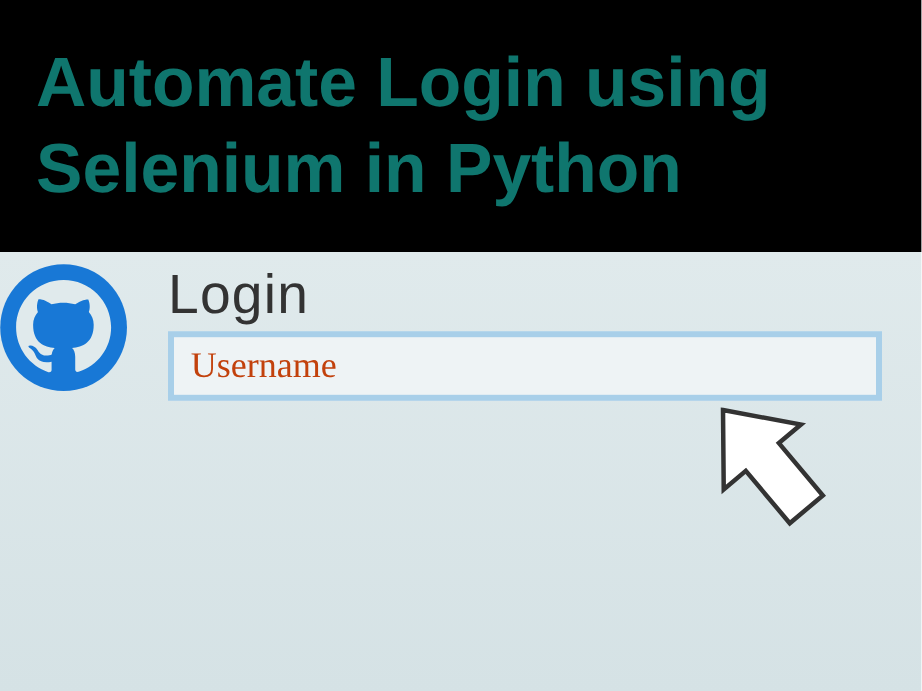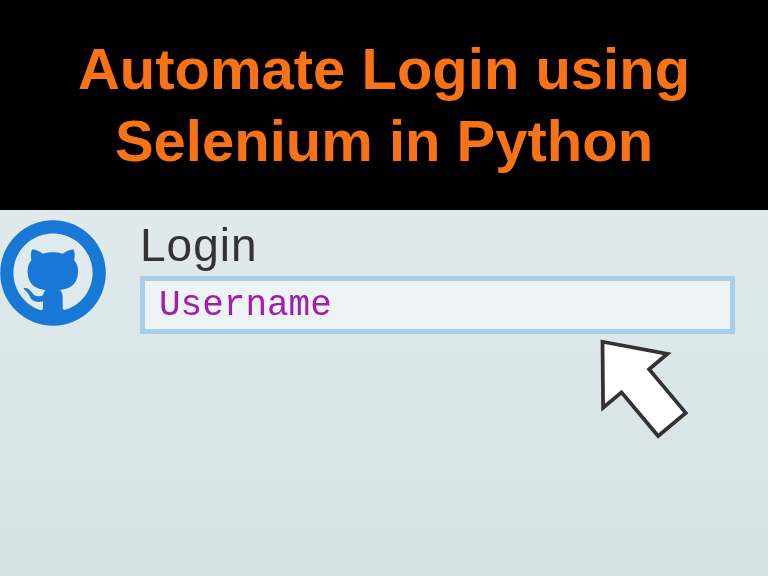--- a/index.html
+++ b/index.html
@@ -11,24 +11,23 @@
     }
     .header {
       background: #000;
       height: 210px;
       display: flex;
       align-items: center;
       justify-content: center;
       padding: 0 30px;
     }
     .header-title {
-      color: #f97316;
+      color: #0f766e;
       font-size: 58px;
       font-weight: 800;
-      text-align: center;
       line-height: 1.25;
       font-family: 'Segoe UI', Arial, sans-serif;
     }
     .form-area {
       height: 366px;
       background: linear-gradient(to bottom, #e0eaec 0%, #d5e2e5 100%);
       position: relative;
       padding: 8px 40px 0 30px;
     }
     .github-icon {
@@ -57,23 +56,23 @@
       margin-bottom: 4px;
       display: block;
       font-stretch: condensed;
     }
     .field-input {
       width: 595px;
       height: 58px;
       background: #eef3f5;
       border: 5px solid #a8cfe9;
       padding: 0 14px;
-      font-size: 36px;
-      color: #a21caf;
-      font-family: Liberation Mono, monospace;
+      font-size: 30px;
+      color: #c2410c;
+      font-family: Liberation Serif, serif;
       display: flex;
       align-items: center;
       font-stretch: condensed;
     }
     .password-input {
       font-size: 28px;
       letter-spacing: 6px;
       font-weight: bold;
       color: #222;
       font-family: Arial, sans-serif;

